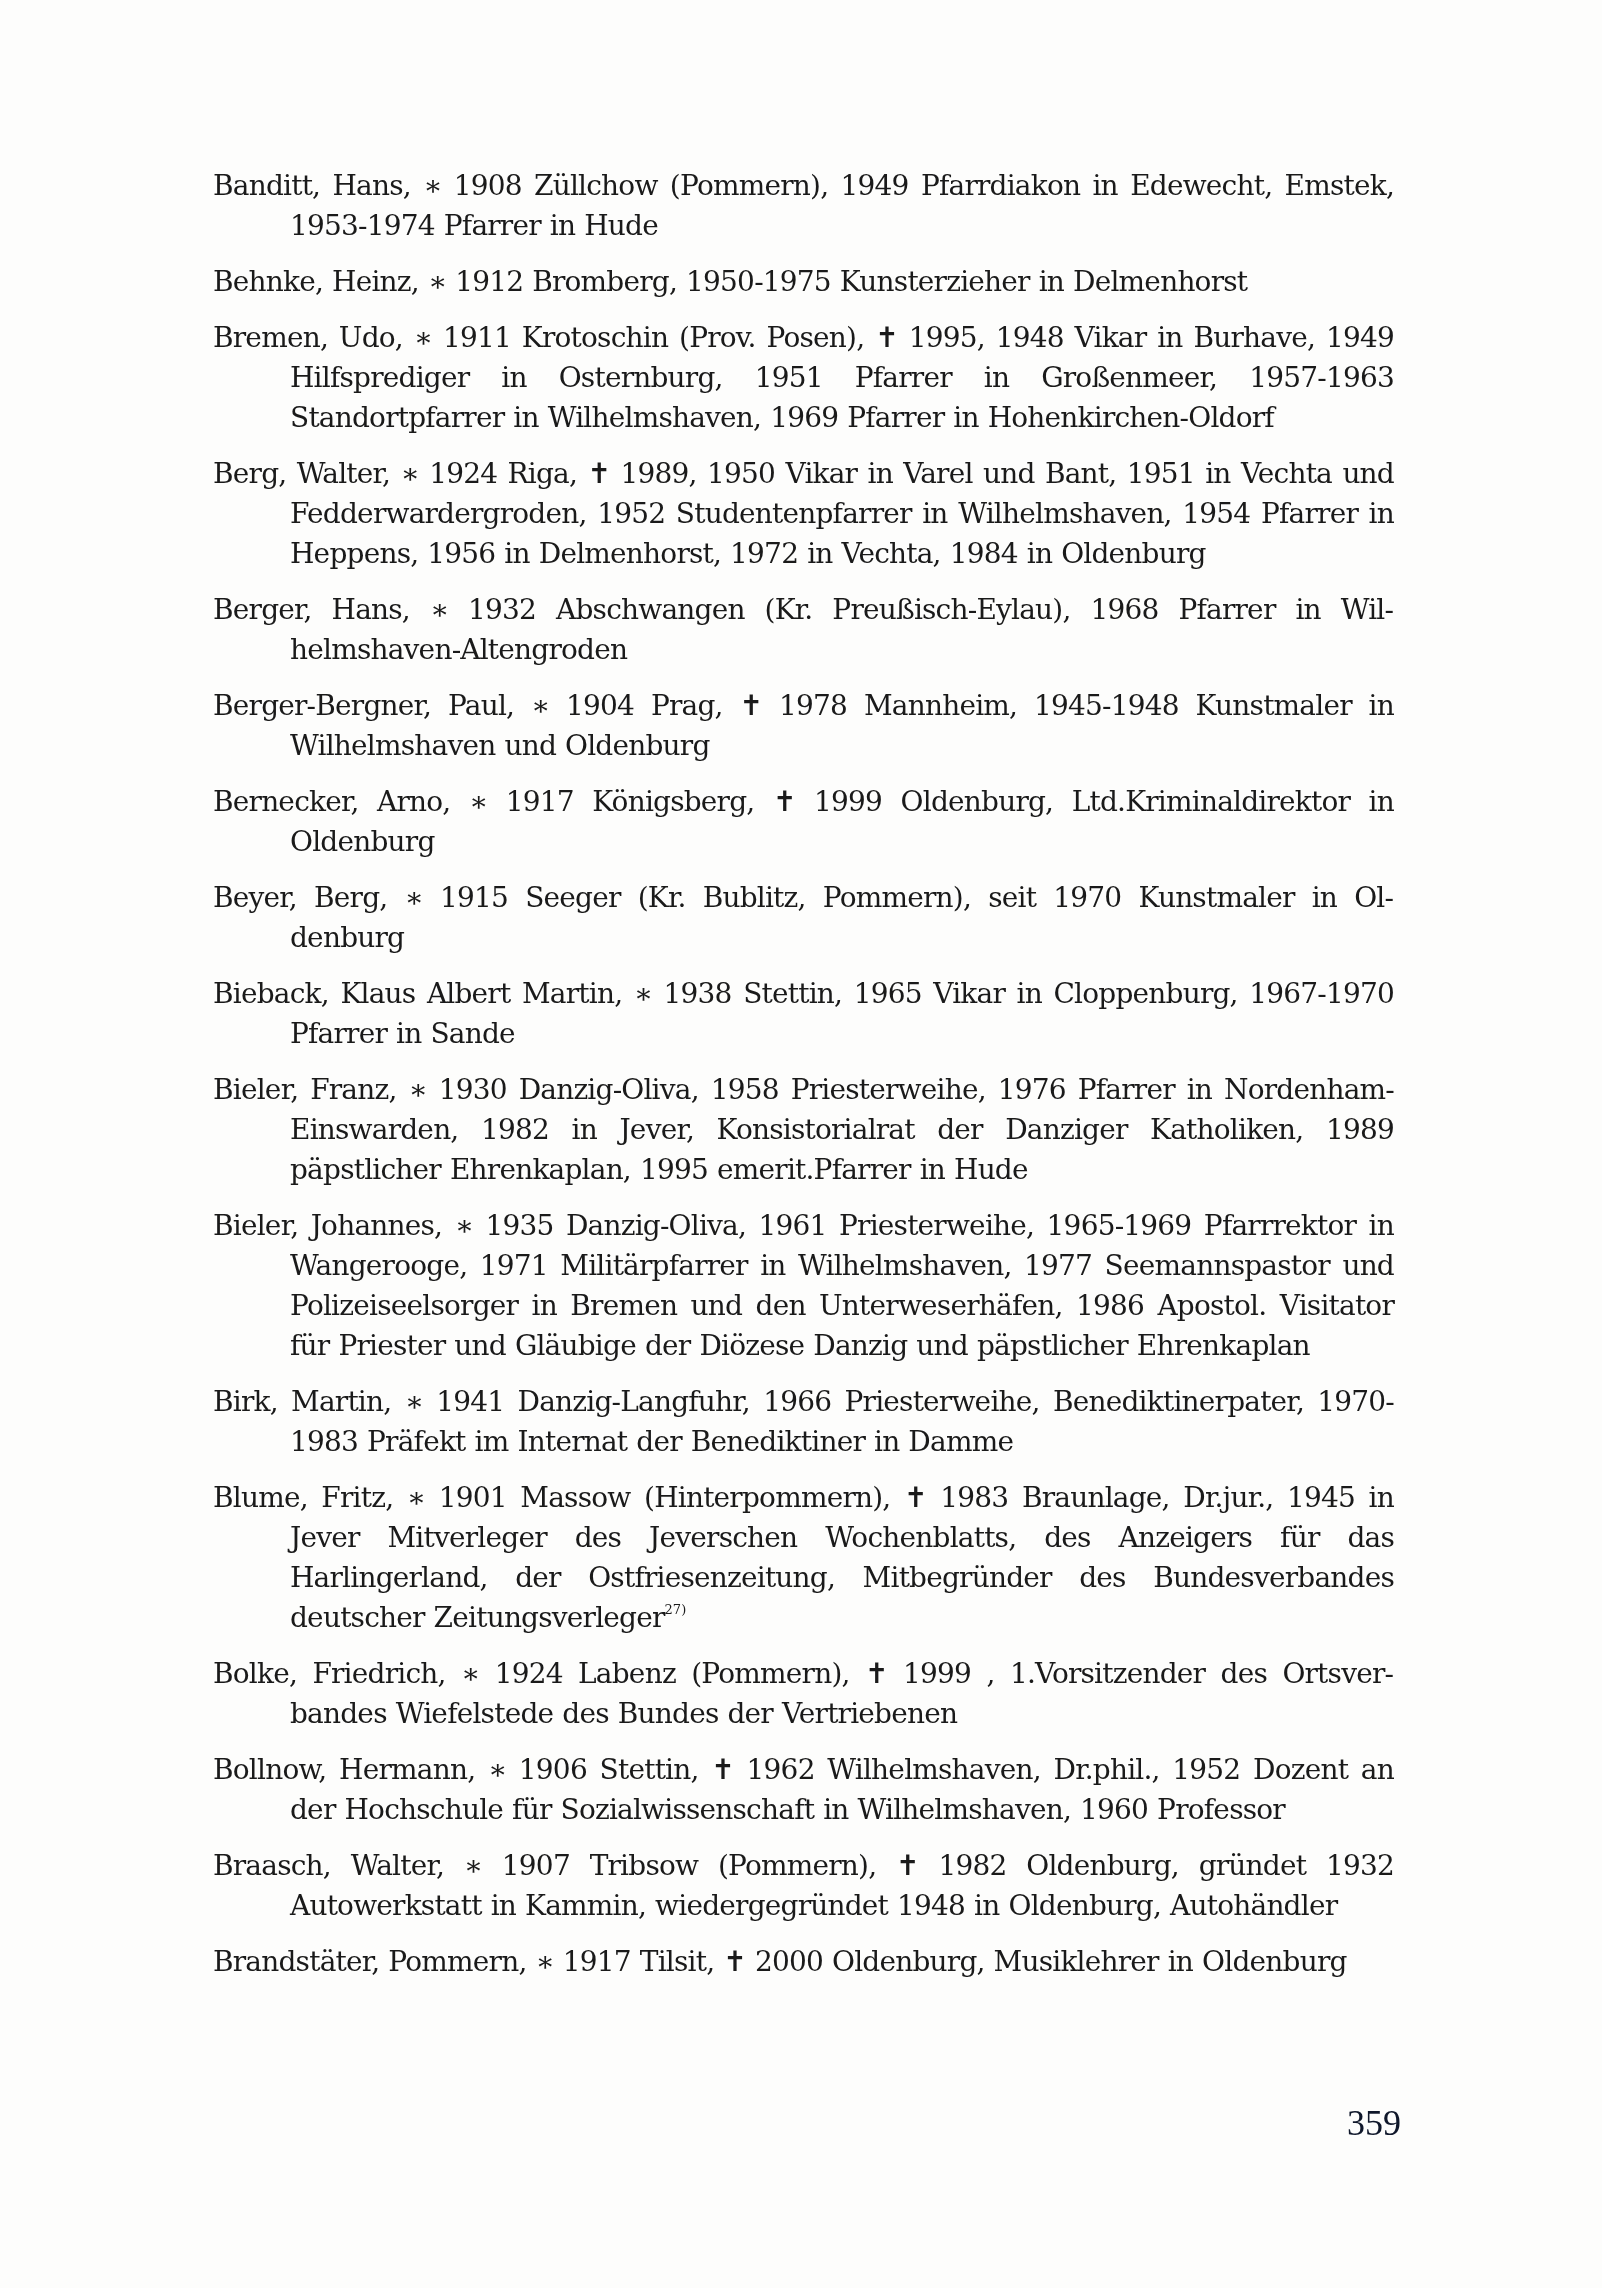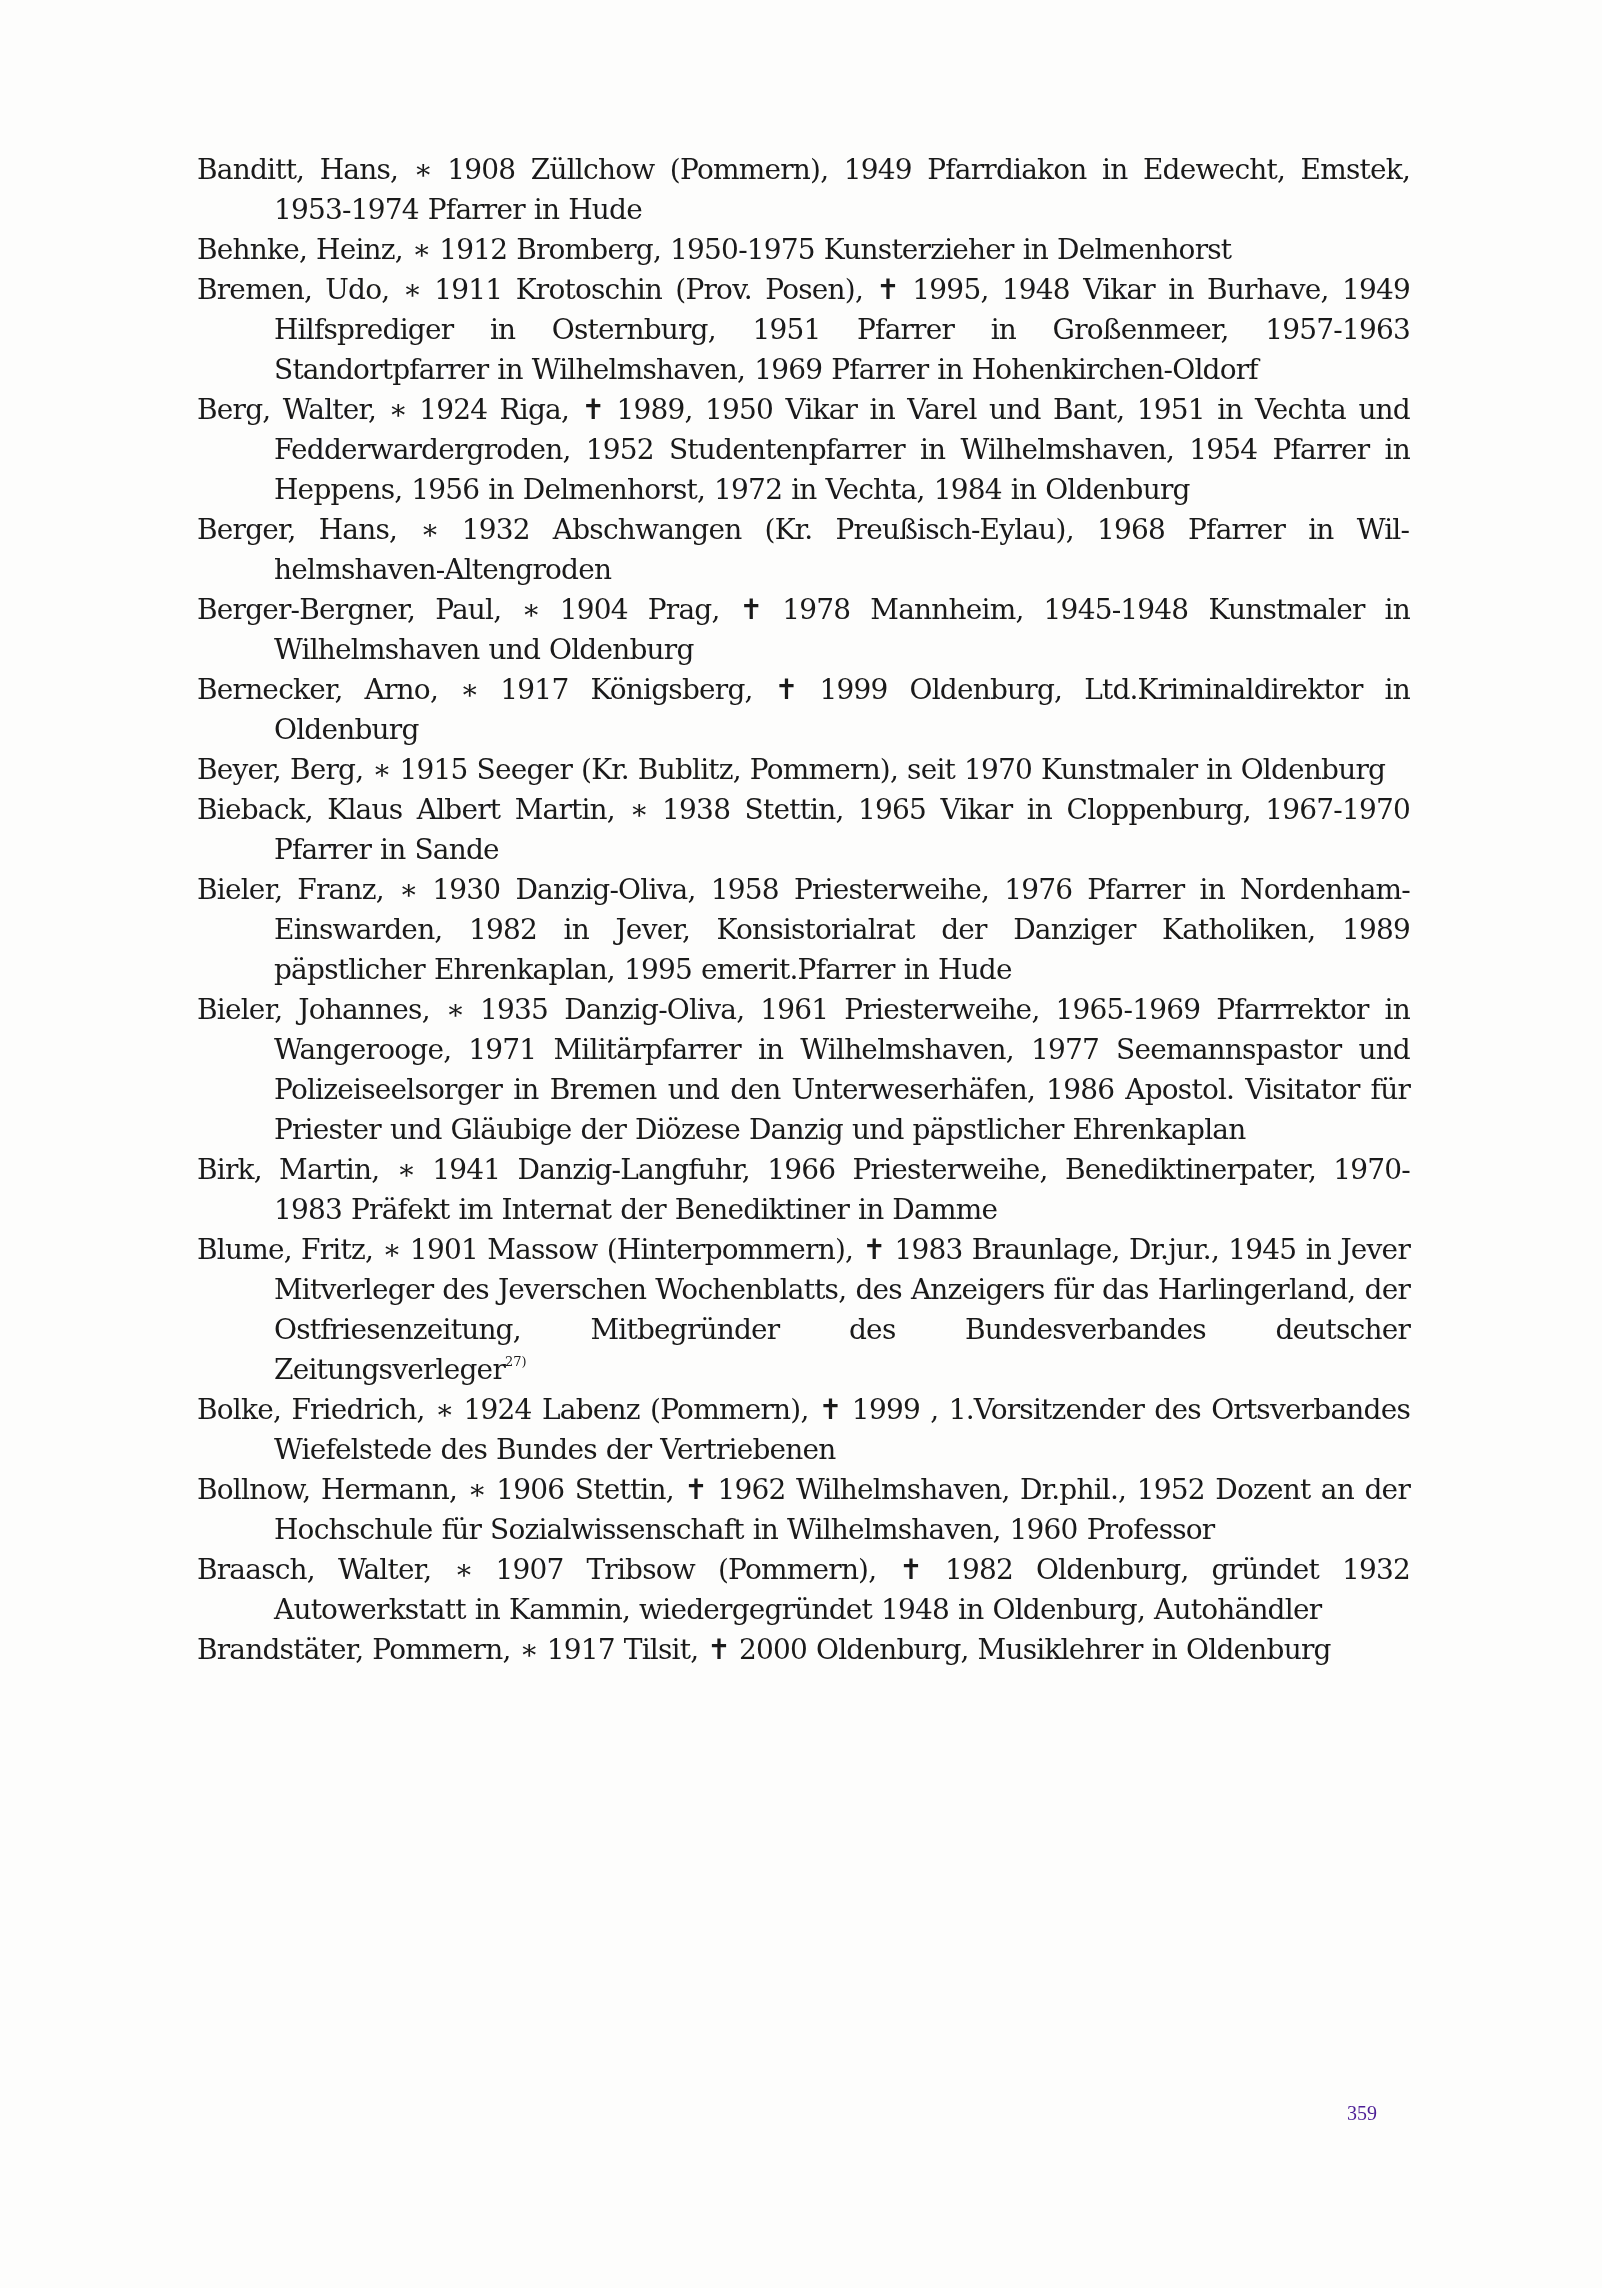--- a/index.html
+++ b/index.html
@@ -23,39 +23,39 @@
       font-size: 28px;
       line-height: 40px;
       letter-spacing: -0.8px;
       word-spacing: 0.9px;
     }
     .entry {
       text-align: justify;
       text-align-last: left;
       padding-left: 77px;
       text-indent: -77px;
-      margin: 0;
+      margin: 16px;
       hyphens: manual;
     }
     .name {
       font-weight: normal;
     }
     sup.fn {
       font-size: 13px;
       line-height: 0;
       vertical-align: 13px;
       letter-spacing: 0;
     }
     .page-number {
       position: absolute;
       left: 1347px;
       top: 2102px;
       font-family: "Liberation Serif", "DejaVu Serif", serif;
-      font-size: 20px;
-      color: #4c1d95;
+      font-size: 36px;
+      color: #0f172a;
     }
   </style>
 </head>
 <body>
 
 <div class="page">
   <p class="entry"><span class="name">Banditt, Hans,</span> <span>∗ 1908 Züllchow (Pommern), 1949 Pfarrdiakon in Edewecht, Em­stek, 1953-1974 Pfarrer in Hude</span></p>
   <p class="entry"><span class="name">Behnke, Heinz,</span> <span>∗ 1912 Bromberg, 1950-1975 Kunsterzieher in Delmenhorst</span></p>
   <p class="entry"><span class="name">Bremen, Udo,</span> <span>∗ 1911 Krotoschin (Prov. Posen), ✝ 1995, 1948 Vikar in Burhave, 1949 Hilfsprediger in Osternburg, 1951 Pfarrer in Großenmeer, 1957-1963 Standortpfarrer in Wilhelmshaven, 1969 Pfarrer in Hohenkirchen-Oldorf</span></p>
   <p class="entry"><span class="name">Berg, Walter,</span> <span>∗ 1924 Riga, ✝ 1989, 1950 Vikar in Varel und Bant, 1951 in Vechta und Fedderwardergroden, 1952 Studentenpfarrer in Wilhelmshaven, 1954 Pfarrer in Heppens, 1956 in Delmenhorst, 1972 in Vechta, 1984 in Olden­burg</span></p>

